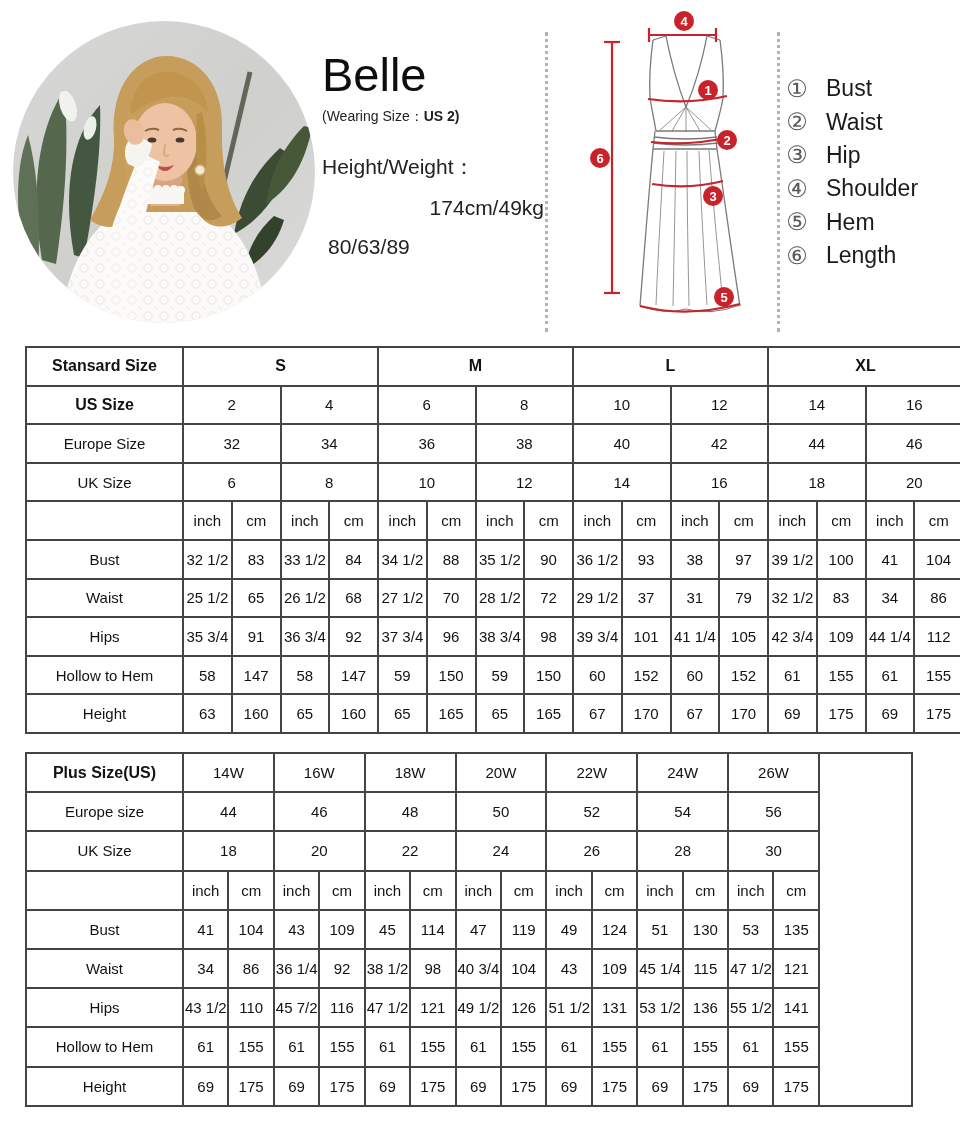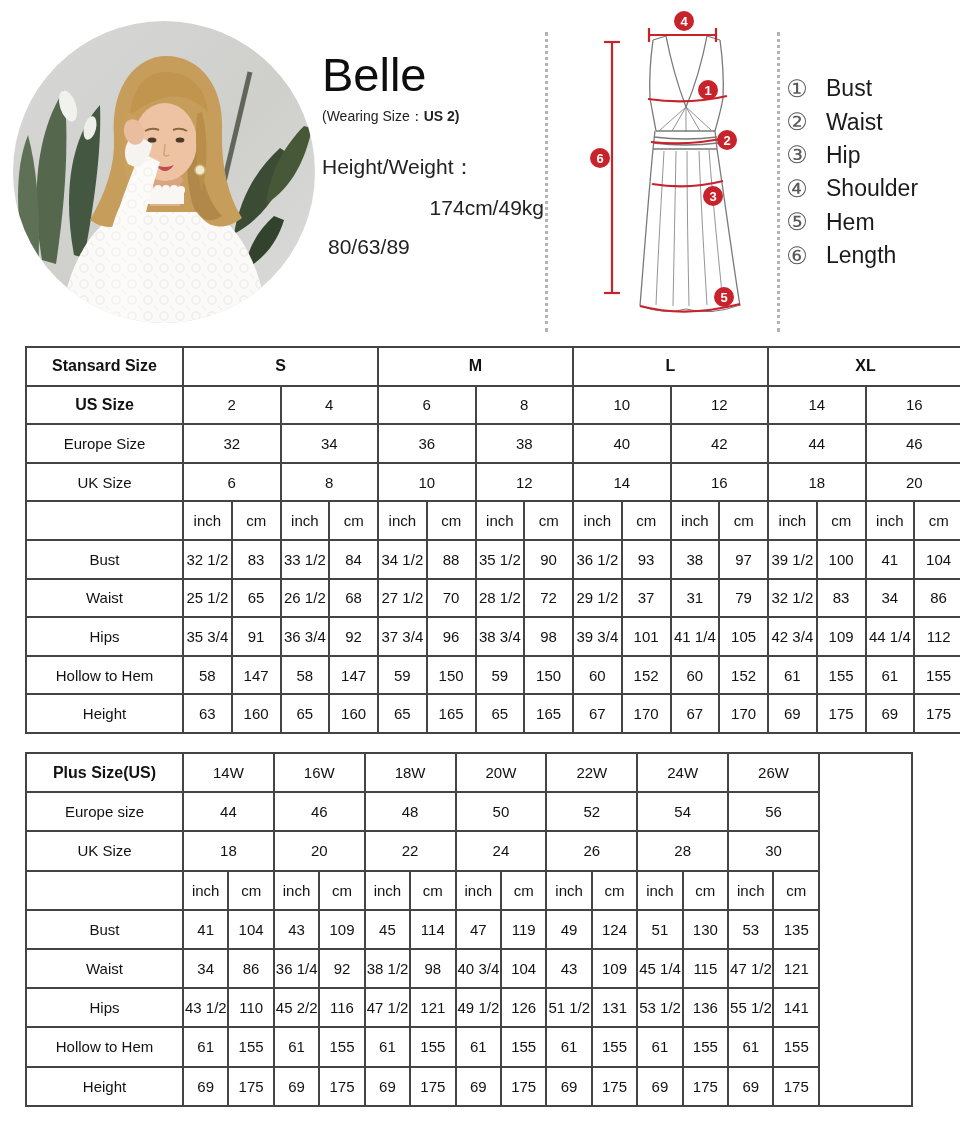--- a/index.html
+++ b/index.html
@@ -439,21 +439,21 @@
           <td>109</td>
           <td>45 1/4</td>
           <td>115</td>
           <td>47 1/2</td>
           <td>121</td>
         </tr>
         <tr>
           <td>Hips</td>
           <td>43 1/2</td>
           <td>110</td>
-          <td>45 2/2</td>
+          <td>45 7/2</td>
           <td>116</td>
           <td>47 1/2</td>
           <td>121</td>
           <td>49 1/2</td>
           <td>126</td>
           <td>51 1/2</td>
           <td>131</td>
           <td>53 1/2</td>
           <td>136</td>
           <td>55 1/2</td>

